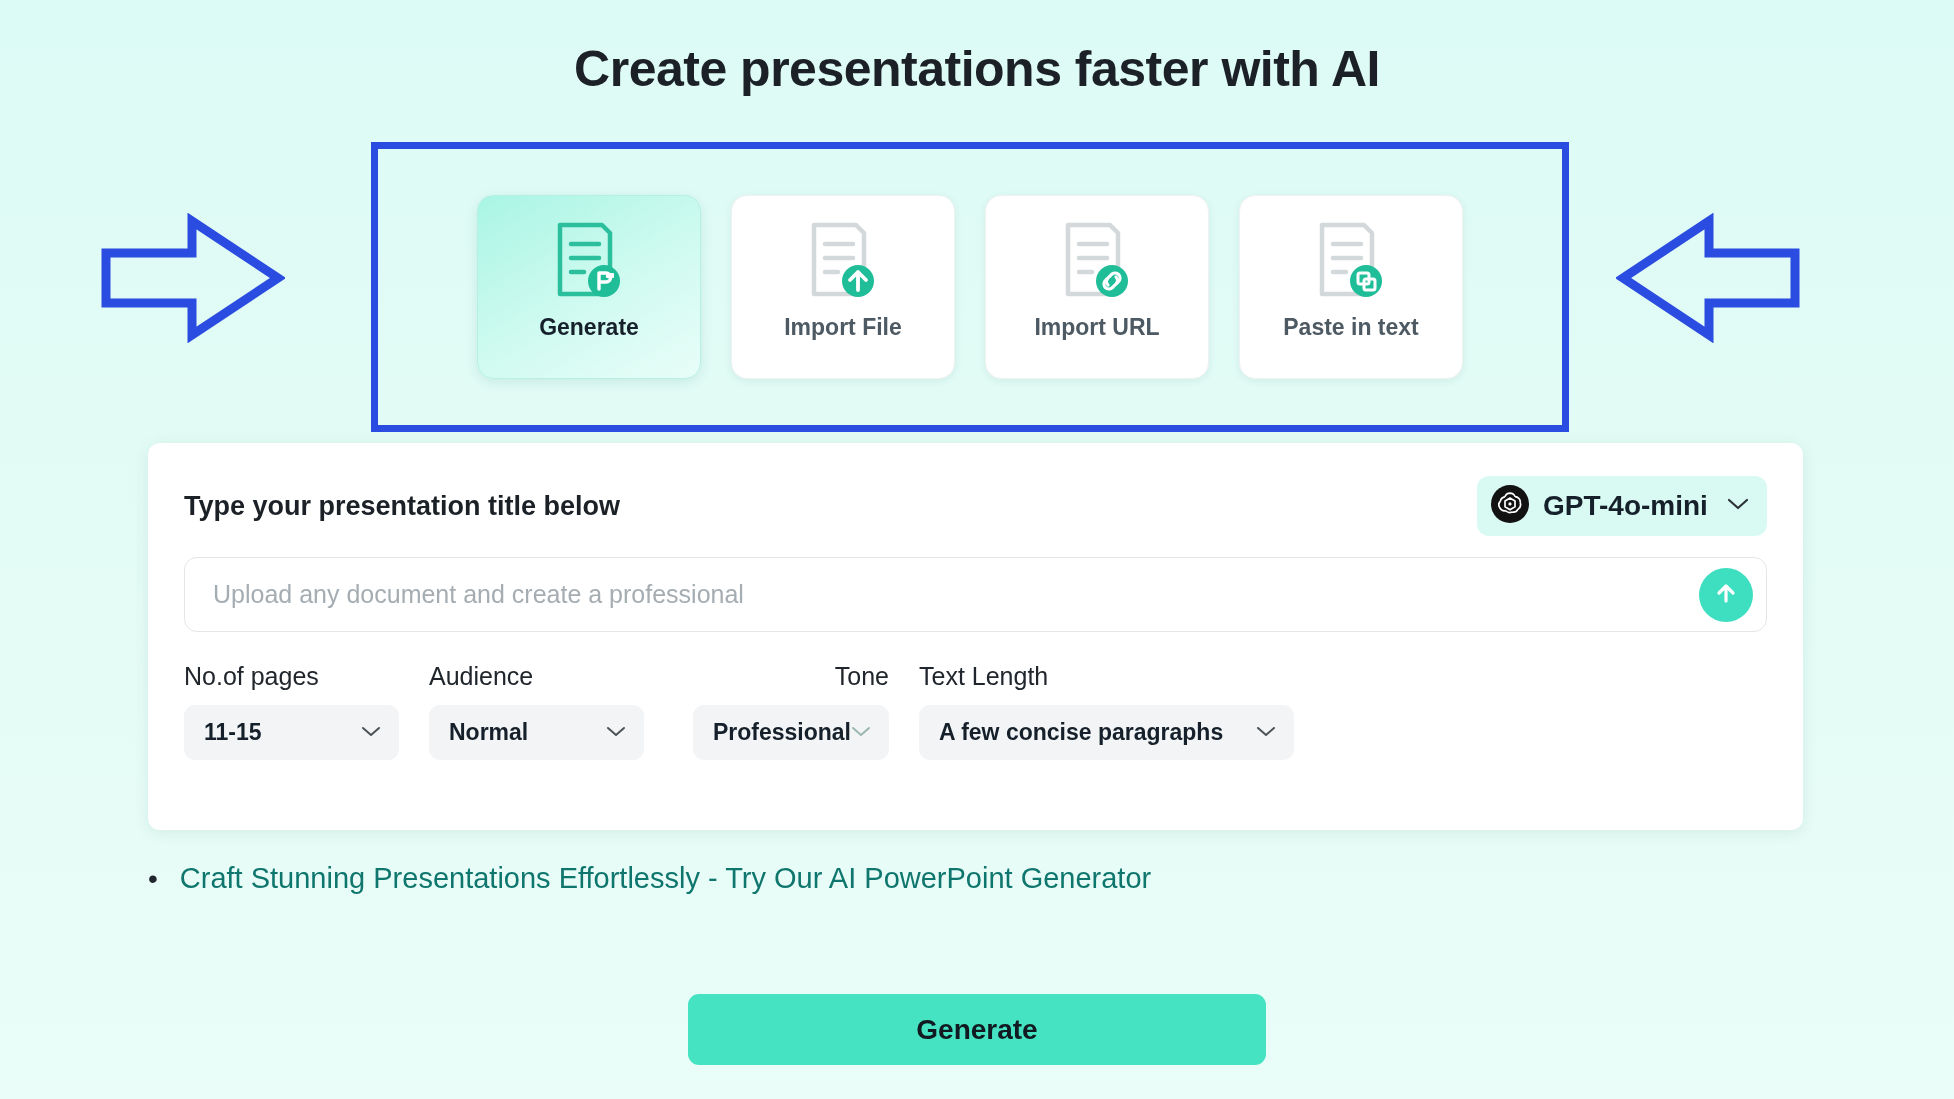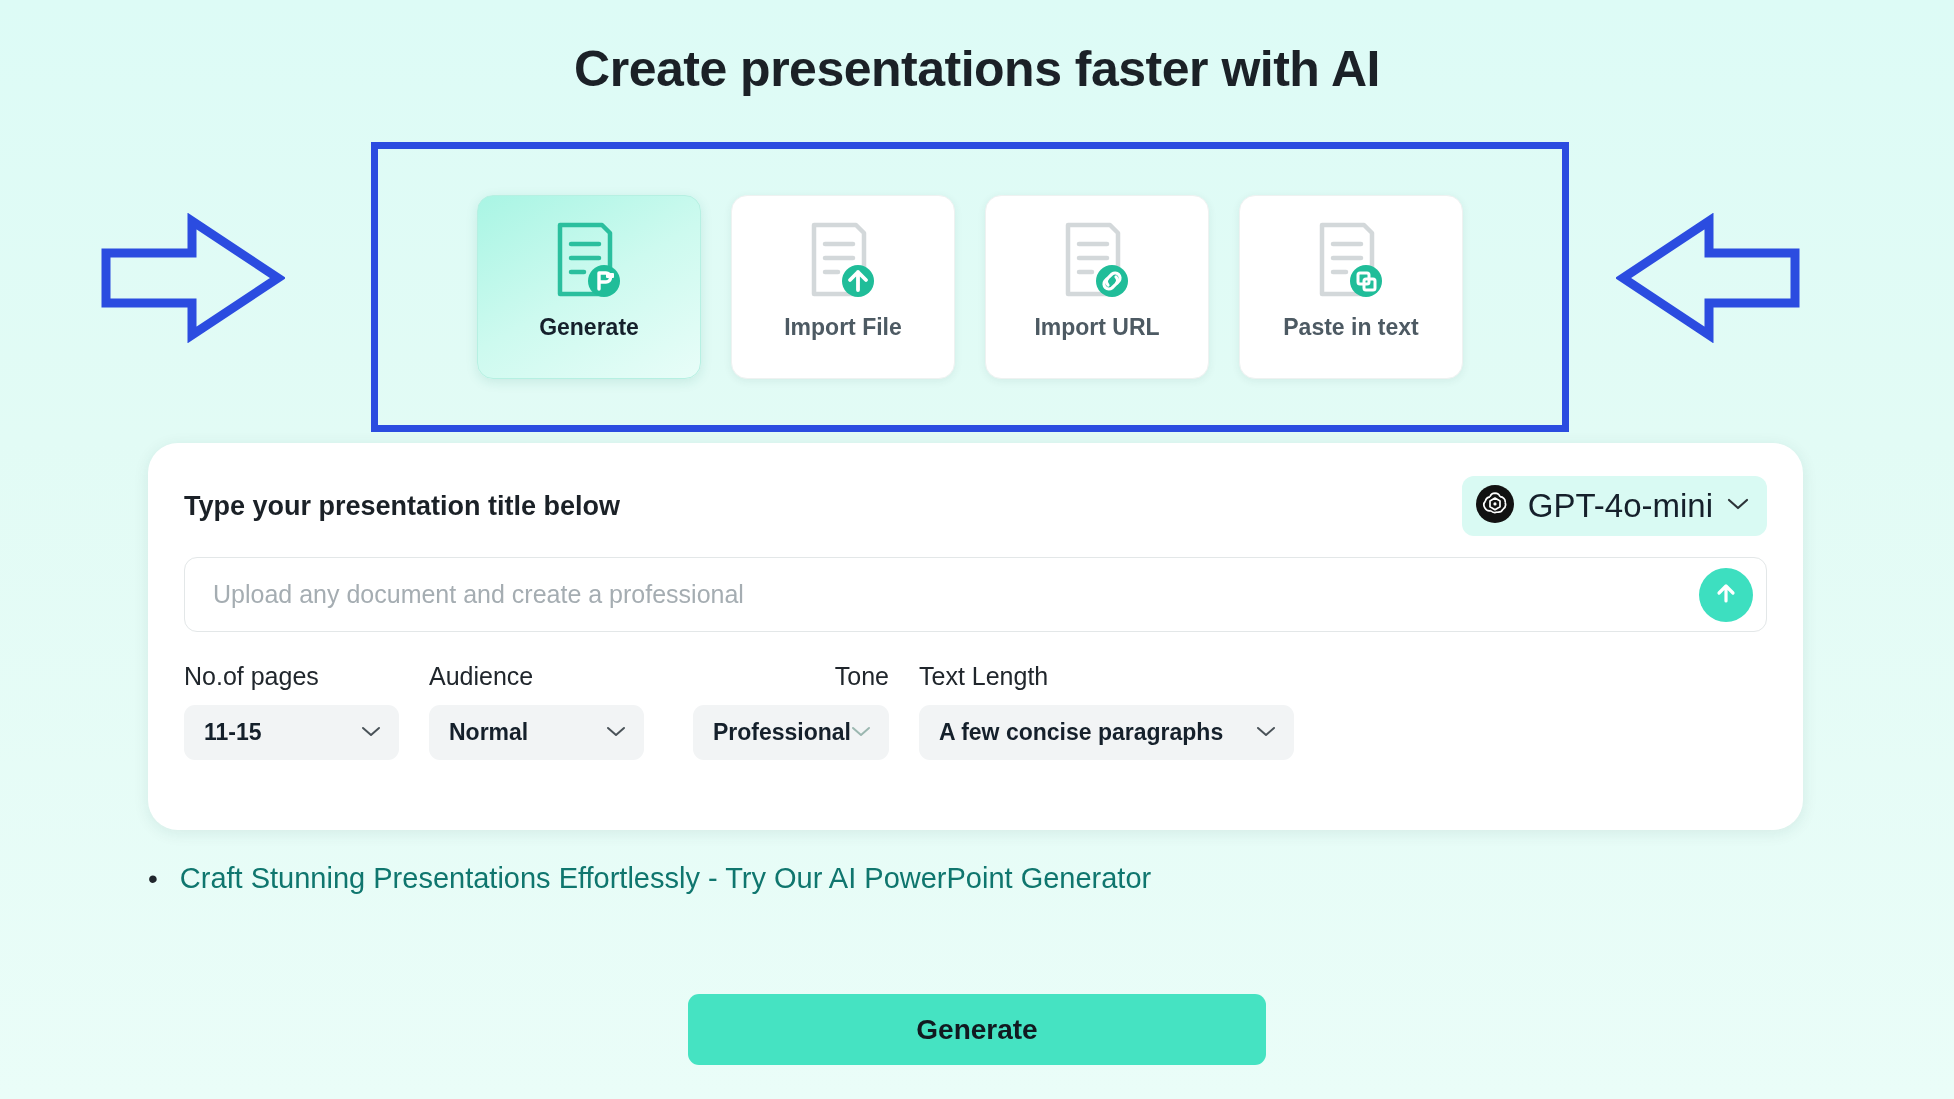--- a/index.html
+++ b/index.html
@@ -96,21 +96,21 @@
   .mode-card.active .mode-label { color: #15202b; }
 
   
   .main-panel {
     position: absolute;
     left: 148px;
     top: 443px;
     width: 1655px;
     height: 387px;
     background: #ffffff;
-    border-radius: 30px;
+    border-radius: 12px;
     box-shadow: 0 3px 16px rgba(25, 70, 65, 0.09);
     padding: 34px 36px 0 36px;
   }
 
   .panel-head {
     display: flex;
     align-items: center;
     justify-content: space-between;
     height: 58px;
   }
@@ -125,22 +125,22 @@
     display: flex;
     align-items: center;
     gap: 14px;
     background: #d9faf3;
     border-radius: 12px;
     padding: 9px 18px 9px 14px;
     cursor: pointer;
     min-width: 290px;
   }
   .model-name {
-    font-size: 33px;
-    font-weight: normal;
+    font-size: 28px;
+    font-weight: bold;
     color: #15202b;
     flex: 1;
   }
 
   
   .prompt-row {
     margin-top: 22px;
     position: relative;
     height: 75px;
   }

